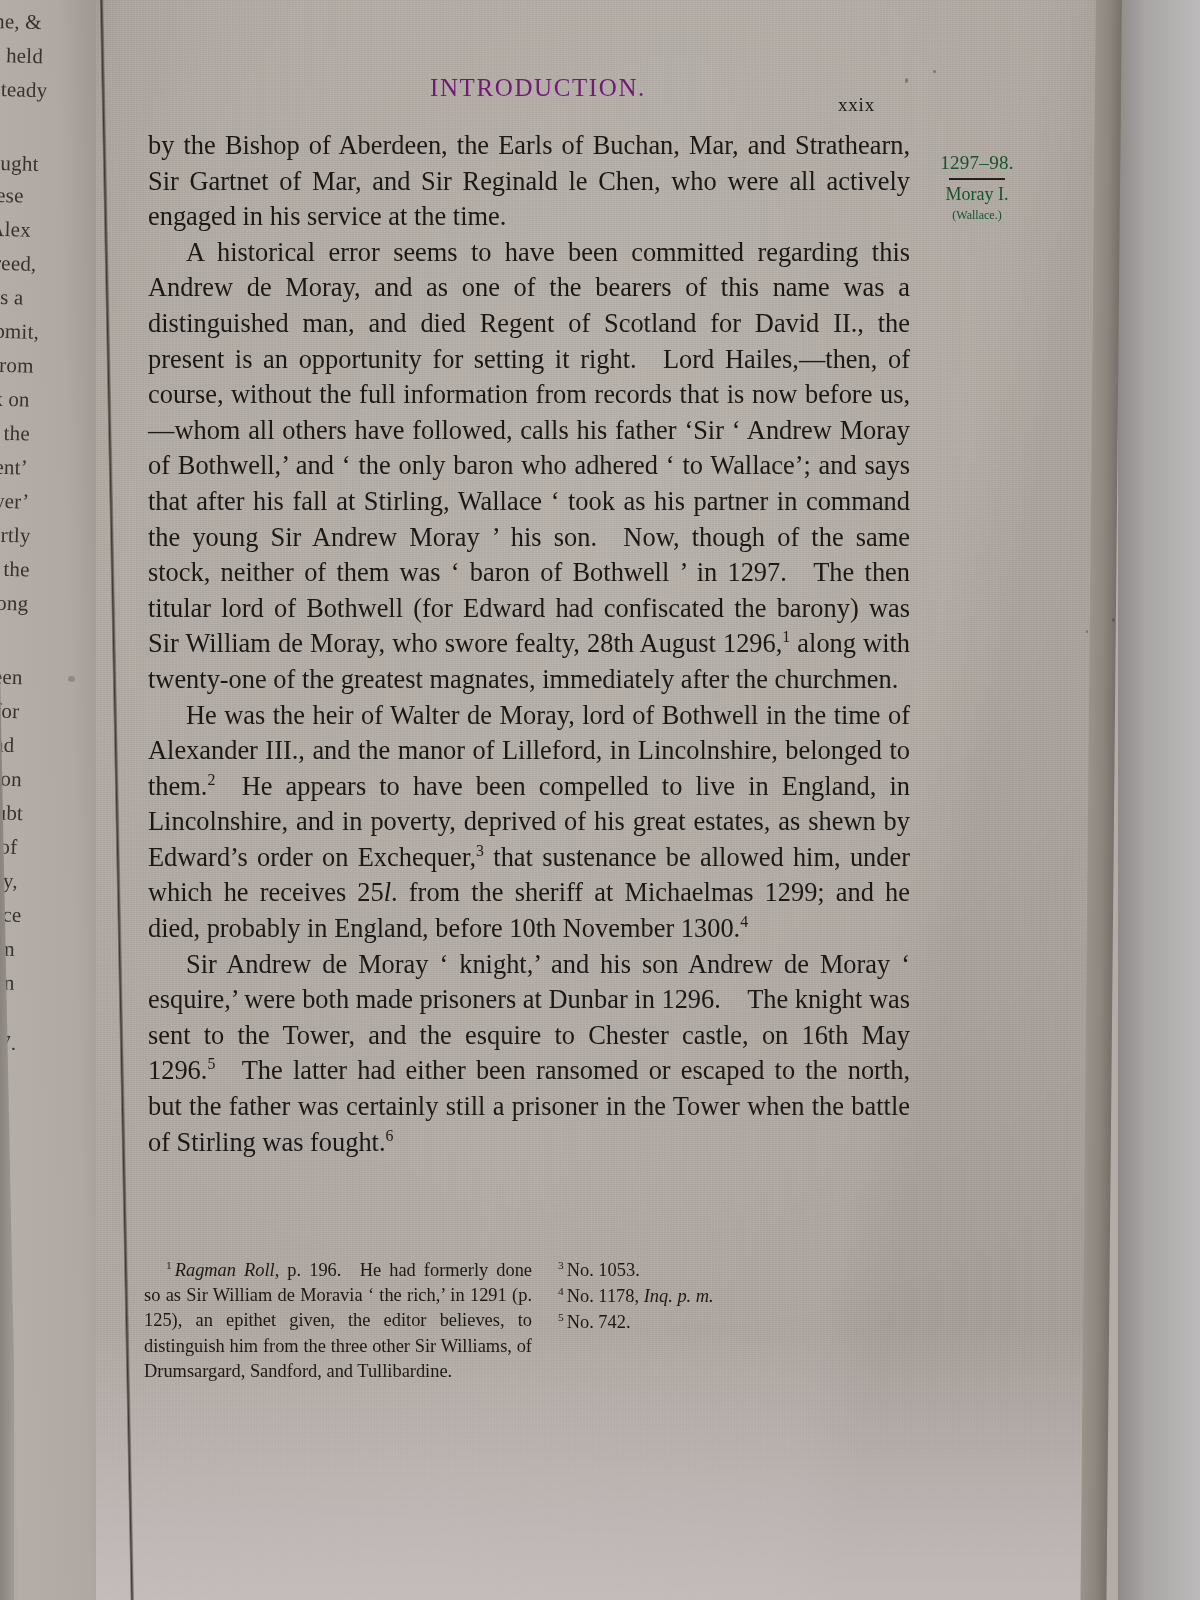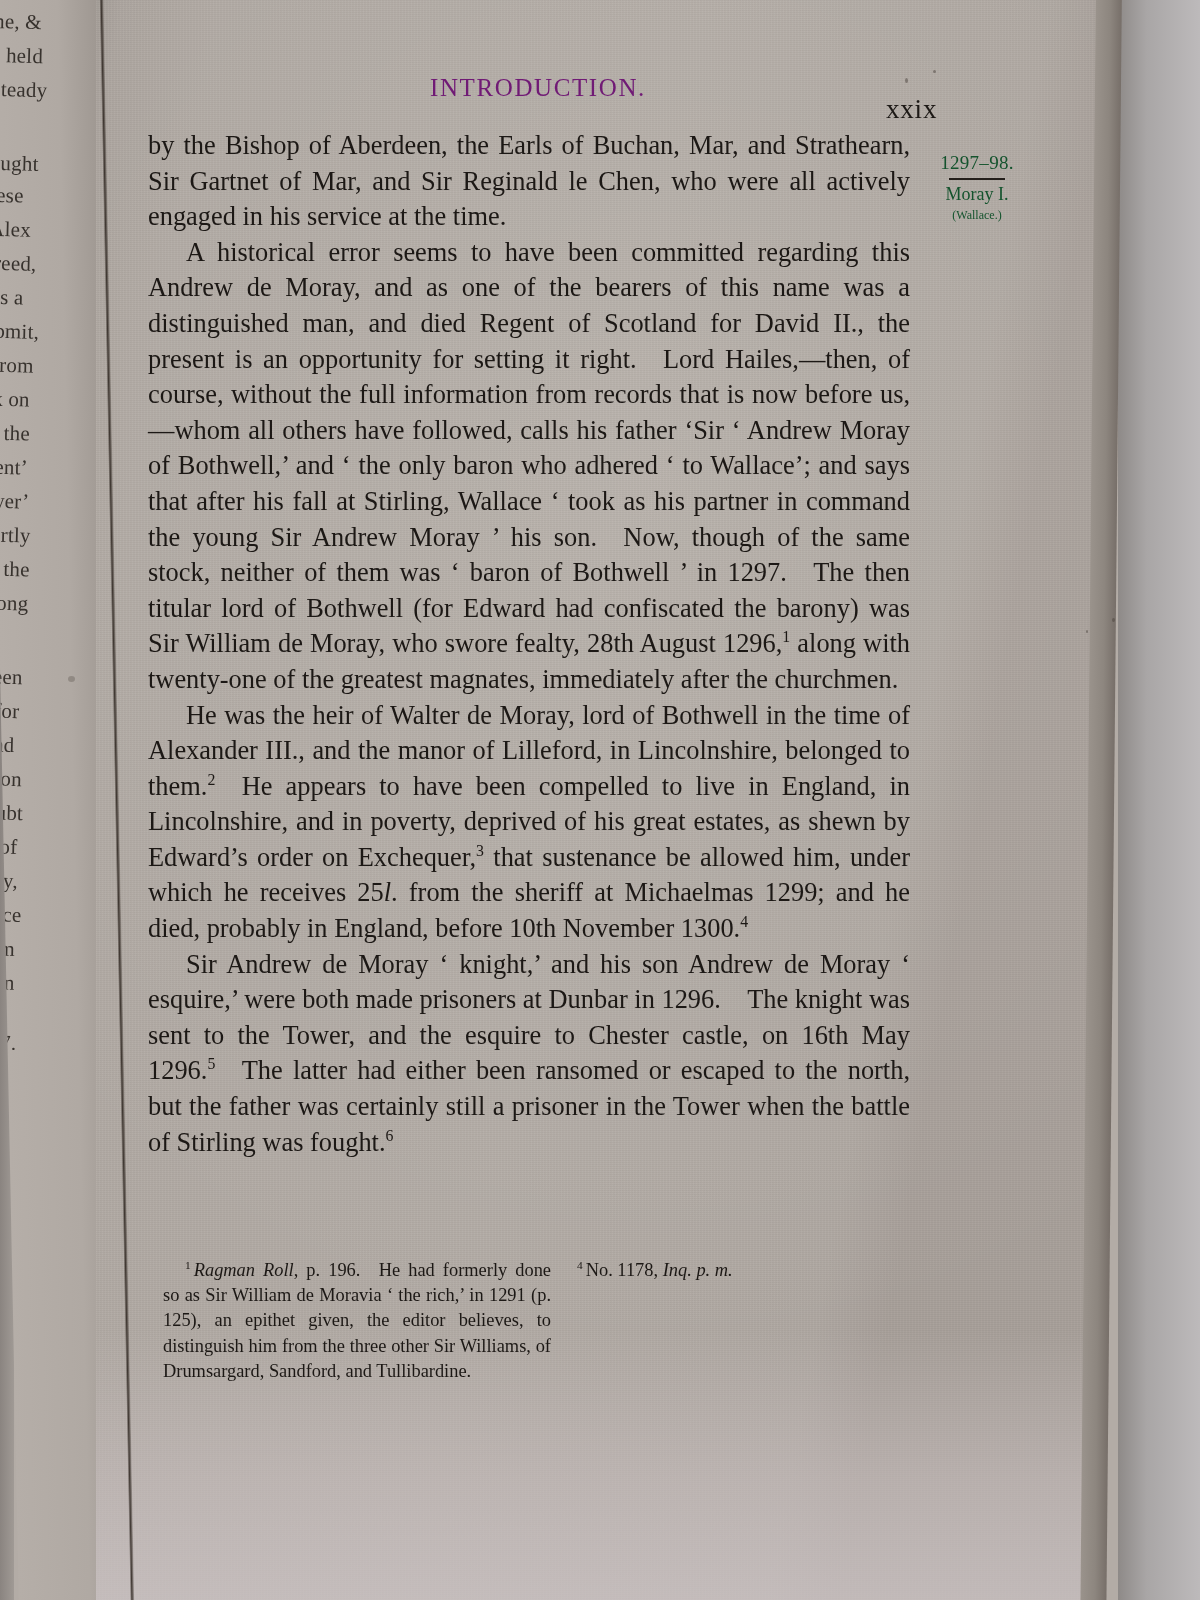--- a/index.html
+++ b/index.html
@@ -122,24 +122,23 @@
     left: 282px;
     top: 0;
     font-size: 25px;
     letter-spacing: 1.6px;
     color: #701a75;
   }
   .rh-folio {
     position: absolute;
     left: 690px;
     top: 20px;
-    font-size: 27px;
+    font-size: 19px;
     letter-spacing: .8px;
     color: #1d1916;
-    margin-left: 48px;
   }
 
   .body {
     position: relative;
     width: 762px;
     margin-top: 14px;
     color: #1c1815;
     font-size: 26.4px;
     line-height: 35.6px;
     text-align: justify;
@@ -169,21 +168,21 @@
     width: 56px; height: 2px; background: #241f1b;
     margin: 5px auto 4px auto;
   }
   .sidenote .sn-reign { font-size: 18px; }
   .sidenote .sn-sub   { font-size: 12px; }
 
   
 
   .footnotes {
     position: absolute;
-    left: 163px;
+    left: 144px;
     top: 1258px;
     width: 790px;
     color: #1c1815;
     font-size: 18.4px;
     line-height: 25.2px;
   }
   .fn-cols { display: flex; gap: 26px; }
   .fn-col-left  { width: 388px; text-align: justify; text-align-last: left; }
   .fn-col-right { width: 360px; }
   .fn-col-left .fn-first { text-indent: 22px; }
@@ -273,19 +272,21 @@
   </div>
 
   <div class="footnotes">
     <div class="fn-cols">
 
       <div class="fn-col-left">
         <div class="fn-first"><span class="fnmark">1</span><span class="ital">Ragman Roll</span><span>, p. 196. He had formerly done so as Sir William de Moravia ‘ the rich,’ in 1291 (p. 125), an epithet given, the editor believes, to distinguish him from the three other Sir Williams, of Drumsargard, Sandford, and Tullibardine.</span></div>
       </div>
 
       <div class="fn-col-right">
+        <div><span class="fnmark">3</span><span>No. 1053.</span></div>
         <div><span class="fnmark">4</span><span>No. 1178, </span><span class="ital">Inq. p. m.</span></div>
+        <div><span class="fnmark">5</span><span>No. 742.</span></div>
       </div>
 
     </div>
   </div>
 
 </div>
 
 </body></html>

